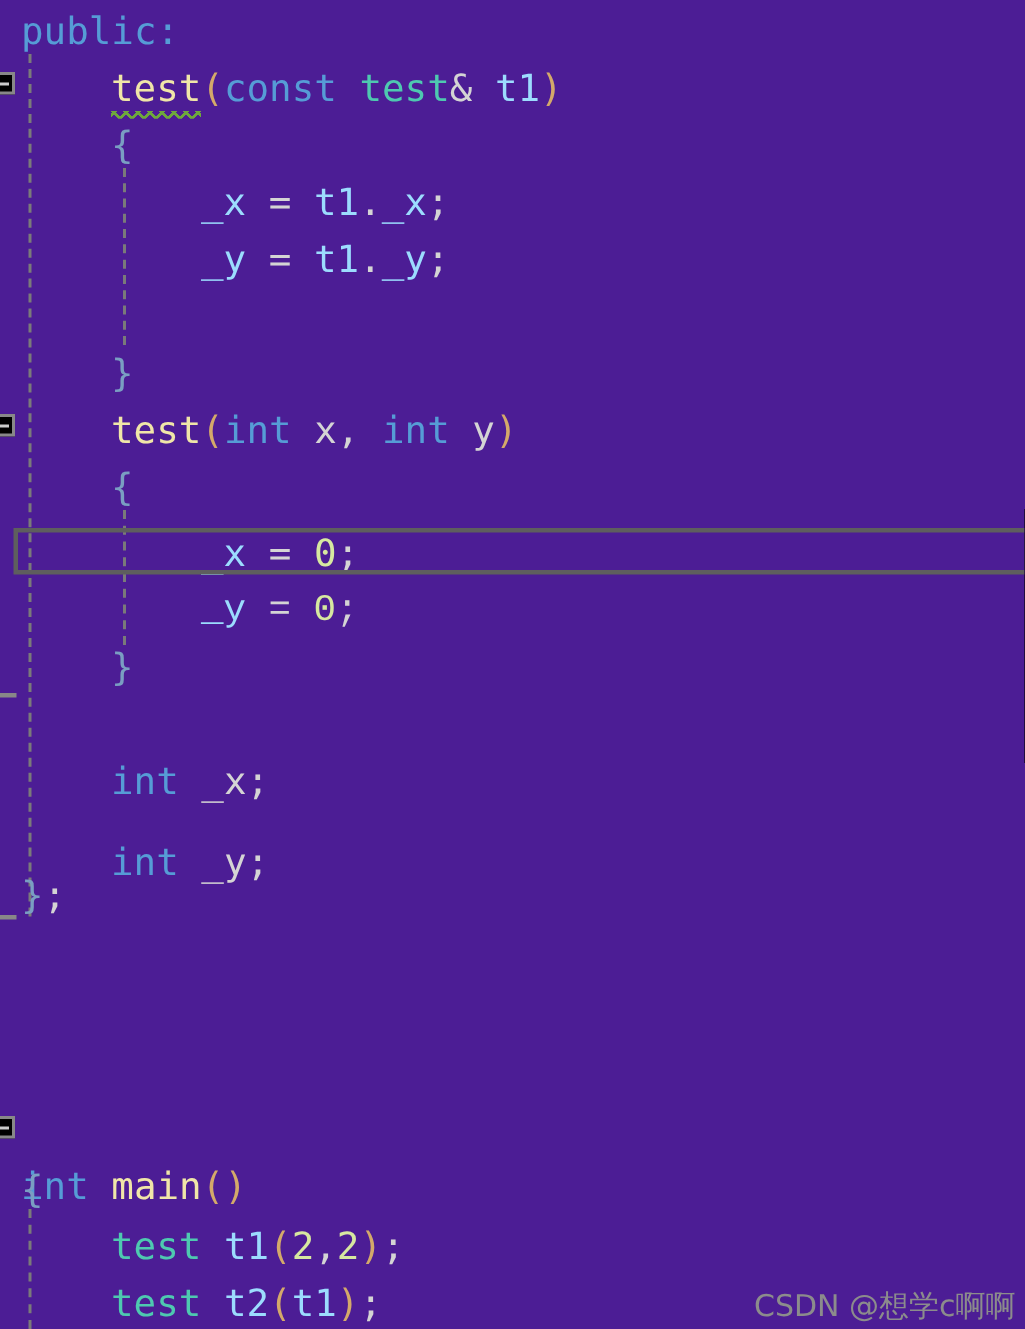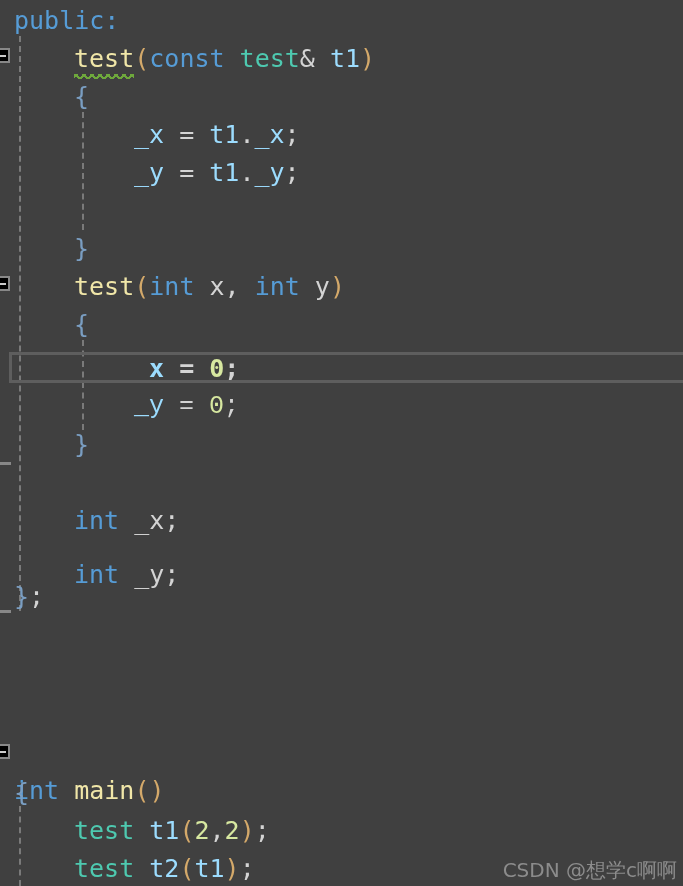--- a/index.html
+++ b/index.html
@@ -4,21 +4,21 @@
 <style>
   html, body {
     margin: 0;
     padding: 0;
     background: #000000;
   }
   #editor {
     position: relative;
     width: 683px;
     height: 886px;
-    background: #404040;
+    background: #4c1d95;
     overflow: hidden;
     font-family: "DejaVu Sans Mono", "Liberation Mono", monospace;
     font-size: 25px;
     line-height: 38px;
     -webkit-font-smoothing: antialiased;
   }
 
   
   .fold-marker {
     position: absolute;
@@ -140,21 +140,21 @@
   <div id="code-lines">
       <div class="code-line" style="top: 2px;"><span style="display: inline-block; width: 14px;"></span><span class="txt t-keyword">public:</span></div>
       <div class="code-line" style="top: 40px;"><span style="display: inline-block; width: 74px;"></span><span class="txt t-func squiggle">test</span><span class="txt t-paren">(</span><span class="txt t-keyword">const</span><span class="txt t-plain"> </span><span class="txt t-type">test</span><span class="txt t-plain">&amp;</span><span class="txt t-plain"> </span><span class="txt t-var">t1</span><span class="txt t-paren">)</span></div>
       <div class="code-line" style="top: 78px;"><span style="display: inline-block; width: 74px;"></span><span class="txt t-brace">{</span></div>
       <div class="code-line" style="top: 116px;"><span style="display: inline-block; width: 134px;"></span><span class="txt t-var">_x</span><span class="txt t-plain"> = </span><span class="txt t-var">t1</span><span class="txt t-plain">.</span><span class="txt t-var">_x</span><span class="txt t-plain">;</span></div>
       <div class="code-line" style="top: 154px;"><span style="display: inline-block; width: 134px;"></span><span class="txt t-var">_y</span><span class="txt t-plain"> = </span><span class="txt t-var">t1</span><span class="txt t-plain">.</span><span class="txt t-var">_y</span><span class="txt t-plain">;</span></div>
       <div class="code-line" style="top: 192px;"><span style="display: inline-block; width: 0px;"></span></div>
       <div class="code-line" style="top: 230px;"><span style="display: inline-block; width: 74px;"></span><span class="txt t-brace">}</span></div>
       <div class="code-line" style="top: 268px;"><span style="display: inline-block; width: 74px;"></span><span class="txt t-func">test</span><span class="txt t-paren">(</span><span class="txt t-keyword">int</span><span class="txt t-plain"> x</span><span class="txt t-plain">, </span><span class="txt t-keyword">int</span><span class="txt t-plain"> y</span><span class="txt t-paren">)</span></div>
       <div class="code-line" style="top: 306px;"><span style="display: inline-block; width: 74px;"></span><span class="txt t-brace">{</span></div>
-      <div class="code-line" style="top: 350px; font-weight: bold;"><span style="display: inline-block; width: 134px;"></span><span class="txt t-var">_x</span><span class="txt t-plain"> = </span><span class="txt t-number">0</span><span class="txt t-plain">;</span></div>
+      <div class="code-line" style="top: 350px;"><span style="display: inline-block; width: 134px;"></span><span class="txt t-var">_x</span><span class="txt t-plain"> = </span><span class="txt t-number">0</span><span class="txt t-plain">;</span></div>
       <div class="code-line" style="top: 388px; font-family: Liberation Mono, monospace;"><span style="display: inline-block; width: 134px;"></span><span class="txt t-var">_y</span><span class="txt t-plain"> = </span><span class="txt t-number">0</span><span class="txt t-plain">;</span></div>
       <div class="code-line" style="top: 426px;"><span style="display: inline-block; width: 74px;"></span><span class="txt t-brace">}</span></div>
       <div class="code-line" style="top: 464px;"><span style="display: inline-block; width: 0px;"></span></div>
       <div class="code-line" style="top: 502px;"><span style="display: inline-block; width: 74px;"></span><span class="txt t-keyword">int</span><span class="txt t-plain"> _x;</span></div>
       <div class="code-line" style="top: 556px;"><span style="display: inline-block; width: 74px;"></span><span class="txt t-keyword">int</span><span class="txt t-plain"> _y;</span></div>
       <div class="code-line" style="top: 578px;"><span style="display: inline-block; width: 14px;"></span><span class="txt t-brace">}</span><span class="txt t-plain">;</span></div>
       <div class="code-line" style="top: 616px;"><span style="display: inline-block; width: 0px;"></span></div>
       <div class="code-line" style="top: 654px;"><span style="display: inline-block; width: 0px;"></span></div>
       <div class="code-line" style="top: 692px;"><span style="display: inline-block; width: 0px;"></span></div>
       <div class="code-line" style="top: 772px;"><span style="display: inline-block; width: 14px;"></span><span class="txt t-keyword">int</span><span class="txt t-plain"> </span><span class="txt t-func">main</span><span class="txt t-paren">()</span></div>

